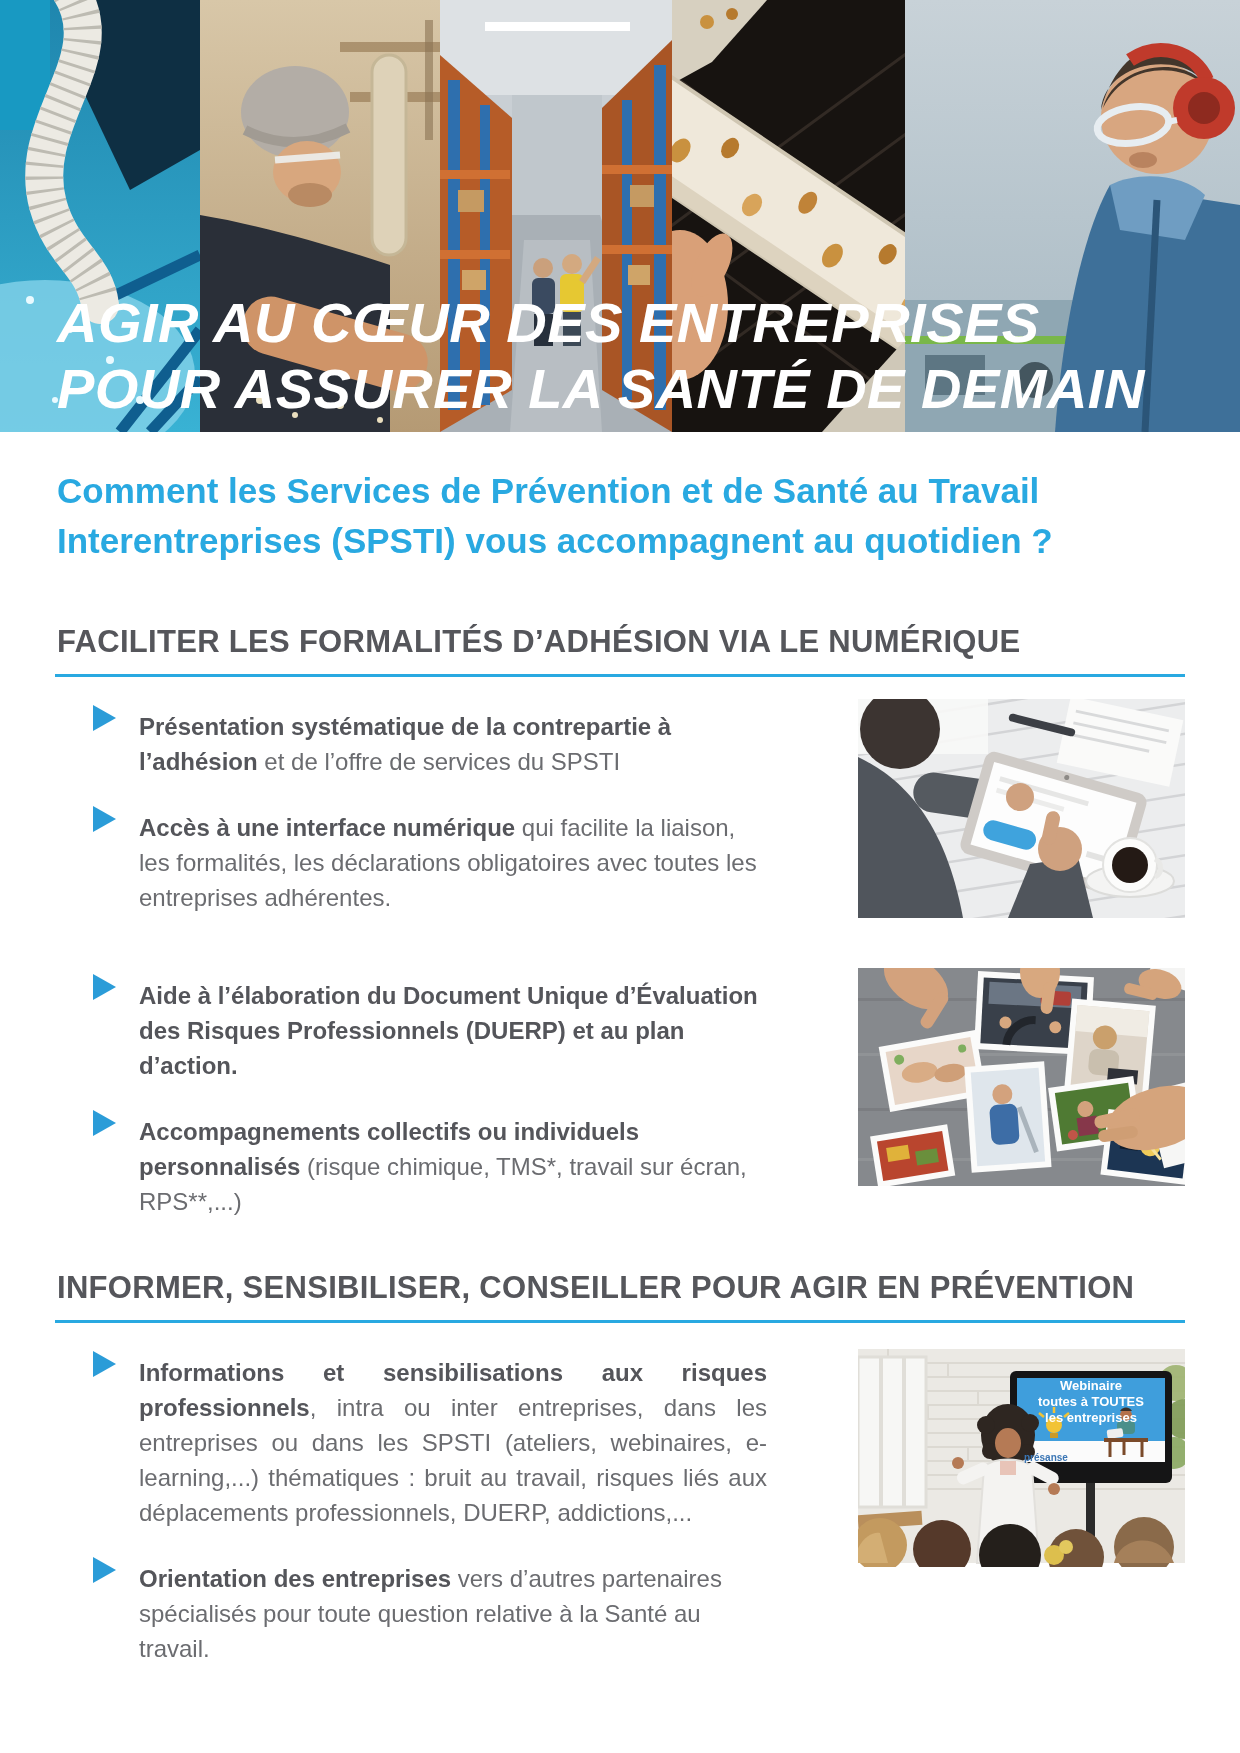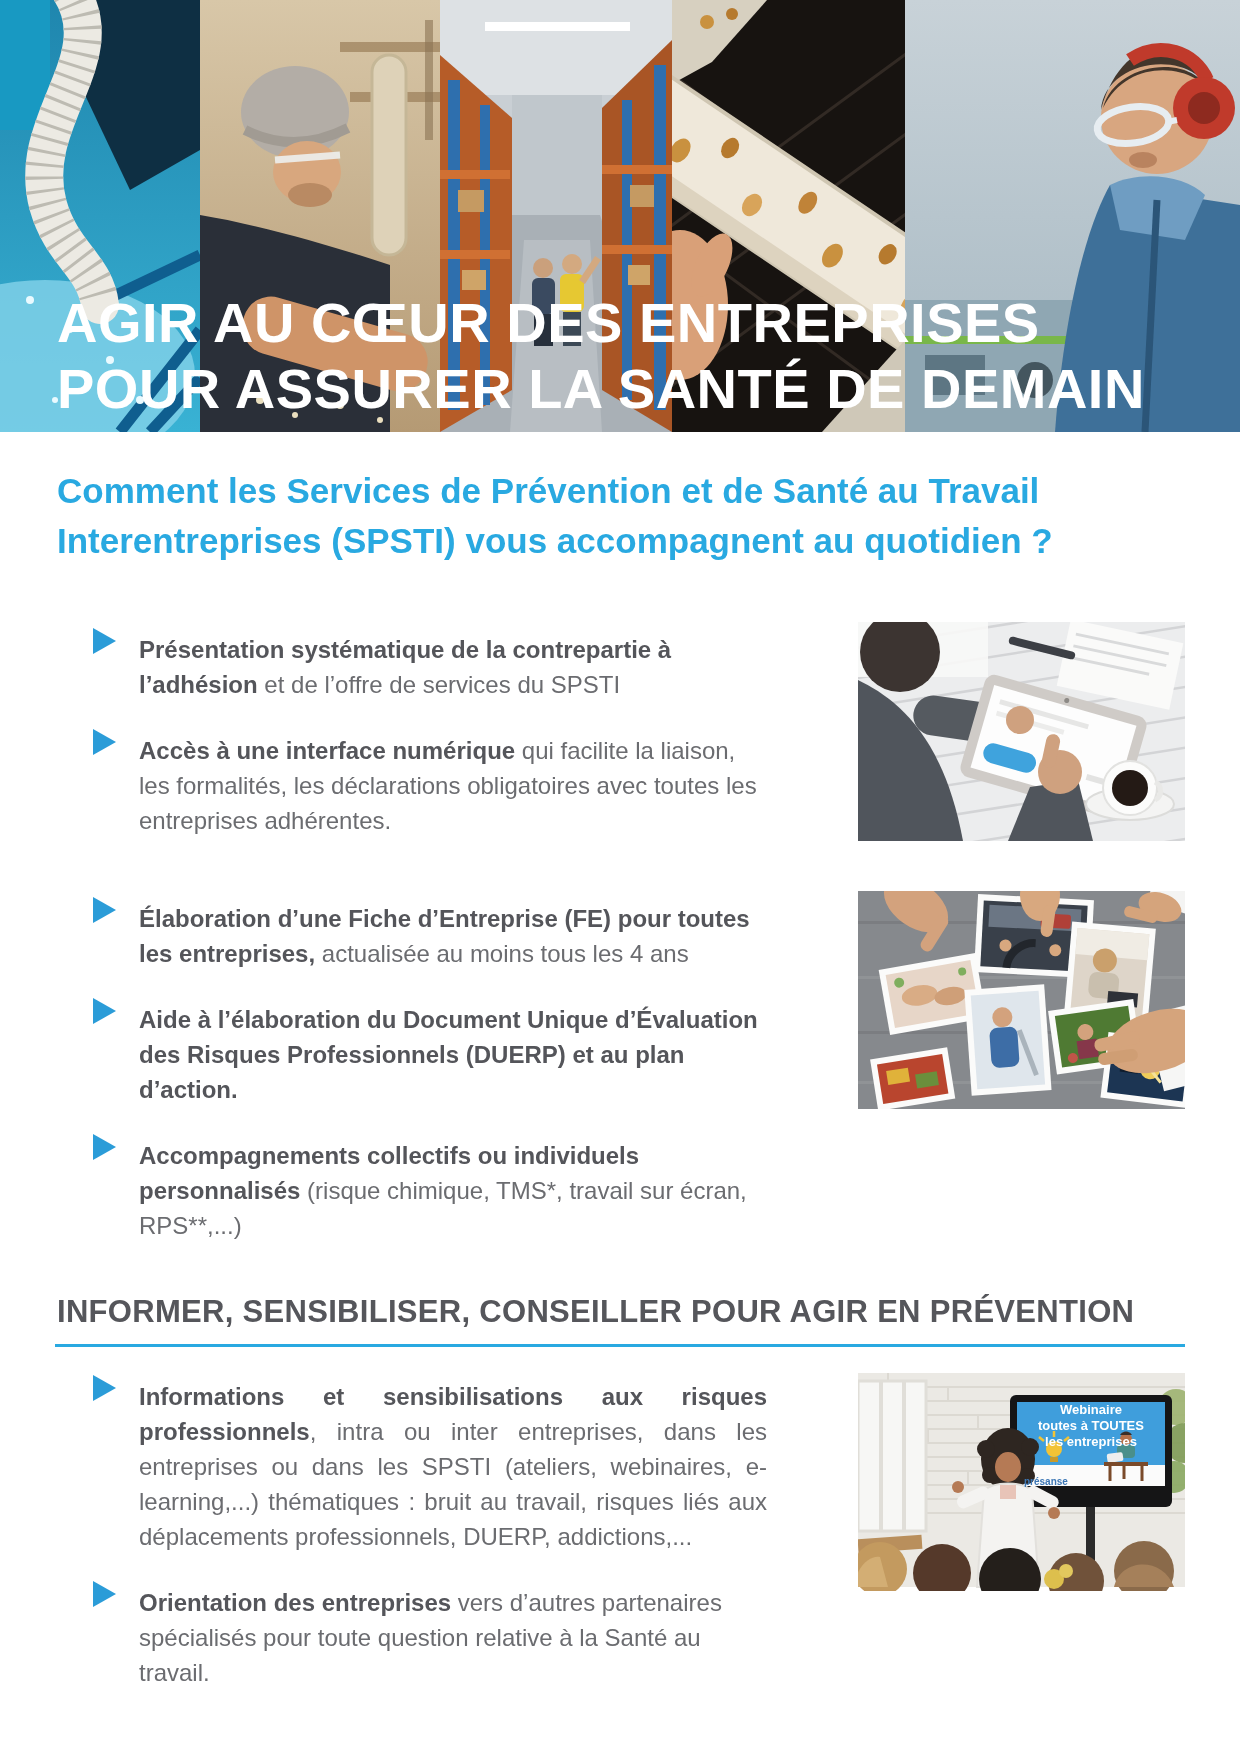--- a/index.html
+++ b/index.html
@@ -5,21 +5,21 @@
   :root{
     --accent-blue:#29A9E1;
     --heading-gray:#55565B;
     --body-gray:#6B6C70;
   }
   *{box-sizing:border-box;}
   body{margin:0;background:#ffffff;font-family:"Liberation Sans",sans-serif;}
   .page{width:1240px;height:1753px;position:relative;background:#fff;overflow:hidden;}
 
   
-  .hero{position:relative;height:432px;display:flex;overflow:hidden;}
+  .hero{position:relative;height:432px;display:flex;overflow:hidden;font-style:italic;}
   .hero .photo{height:100%;flex:none;}
   .hero .photo svg{display:block;width:100%;height:100%;}
   .w1{width:200px}.w2{width:240px}.w3{width:232px}.w4{width:233px}.w5{width:335px}
   .hero-title{position:absolute;left:57px;bottom:10px;margin:0;color:#fff;
     font-size:56px;line-height:66px;font-weight:bold;letter-spacing:.5px;white-space:nowrap;}
 
   
   .subtitle{margin:34px 57px 0;color:var(--accent-blue);font-weight:bold;
     font-size:35px;line-height:50px;}
 
@@ -199,20 +199,21 @@
       <span>POUR ASSURER LA SANTÉ DE DEMAIN</span>
     </h1>
   </header>
 
   <div class="subtitle">
     <span>Comment les Services de Prévention et de Santé au Travail</span><br>
     <span>Interentreprises (SPSTI) vous accompagnent au quotidien ?</span>
   </div>
 
   <section class="section sec1">
+    <h2>FACILITER LES FORMALITÉS D’ADHÉSION VIA LE NUMÉRIQUE</h2>
     <div class="section-body">
       <ul class="bullets">
         <li>
           <span class="tri"></span>
           <p class="bullet-text"><span class="b">Présentation systématique de la contrepartie à l’adhésion</span><span> et de l’offre de services du SPSTI</span></p>
         </li>
         <li>
           <span class="tri"></span>
           <p class="bullet-text"><span class="b">Accès à une interface numérique</span><span> qui facilite la liaison, les formalités, les déclarations obligatoires avec toutes les entreprises adhérentes.</span></p>
         </li>
@@ -261,24 +262,20 @@
           <circle cx="272" cy="166" r="18" fill="#241a15"></circle>
           <path d="M297,160 a10,10 0 0 1 0,18" stroke="#e9e9e7" stroke-width="5" fill="none"></path>
         </svg>
       </figure>
     </div>
   </section>
 
   <section class="section sec2">
     <div class="section-body">
       <ul class="bullets">
-        <li>
-          <span class="tri"></span>
-          <p class="bullet-text"><span class="b">Élaboration d’une Fiche d’Entreprise (FE) pour toutes les entreprises,</span><span> actualisée au moins tous les 4 ans</span></p>
-        </li>
         <li>
           <span class="tri"></span>
           <p class="bullet-text"><span class="b">Aide à l’élaboration du Document Unique d’Évaluation des Risques Professionnels (DUERP) et au plan d’action.</span><span></span></p>
         </li>
         <li>
           <span class="tri"></span>
           <p class="bullet-text"><span class="b">Accompagnements collectifs ou individuels personnalisés</span><span> (risque chimique, TMS*, travail sur écran, RPS**,...)</span></p>
         </li>
       </ul>
       <figure class="shot h218">

